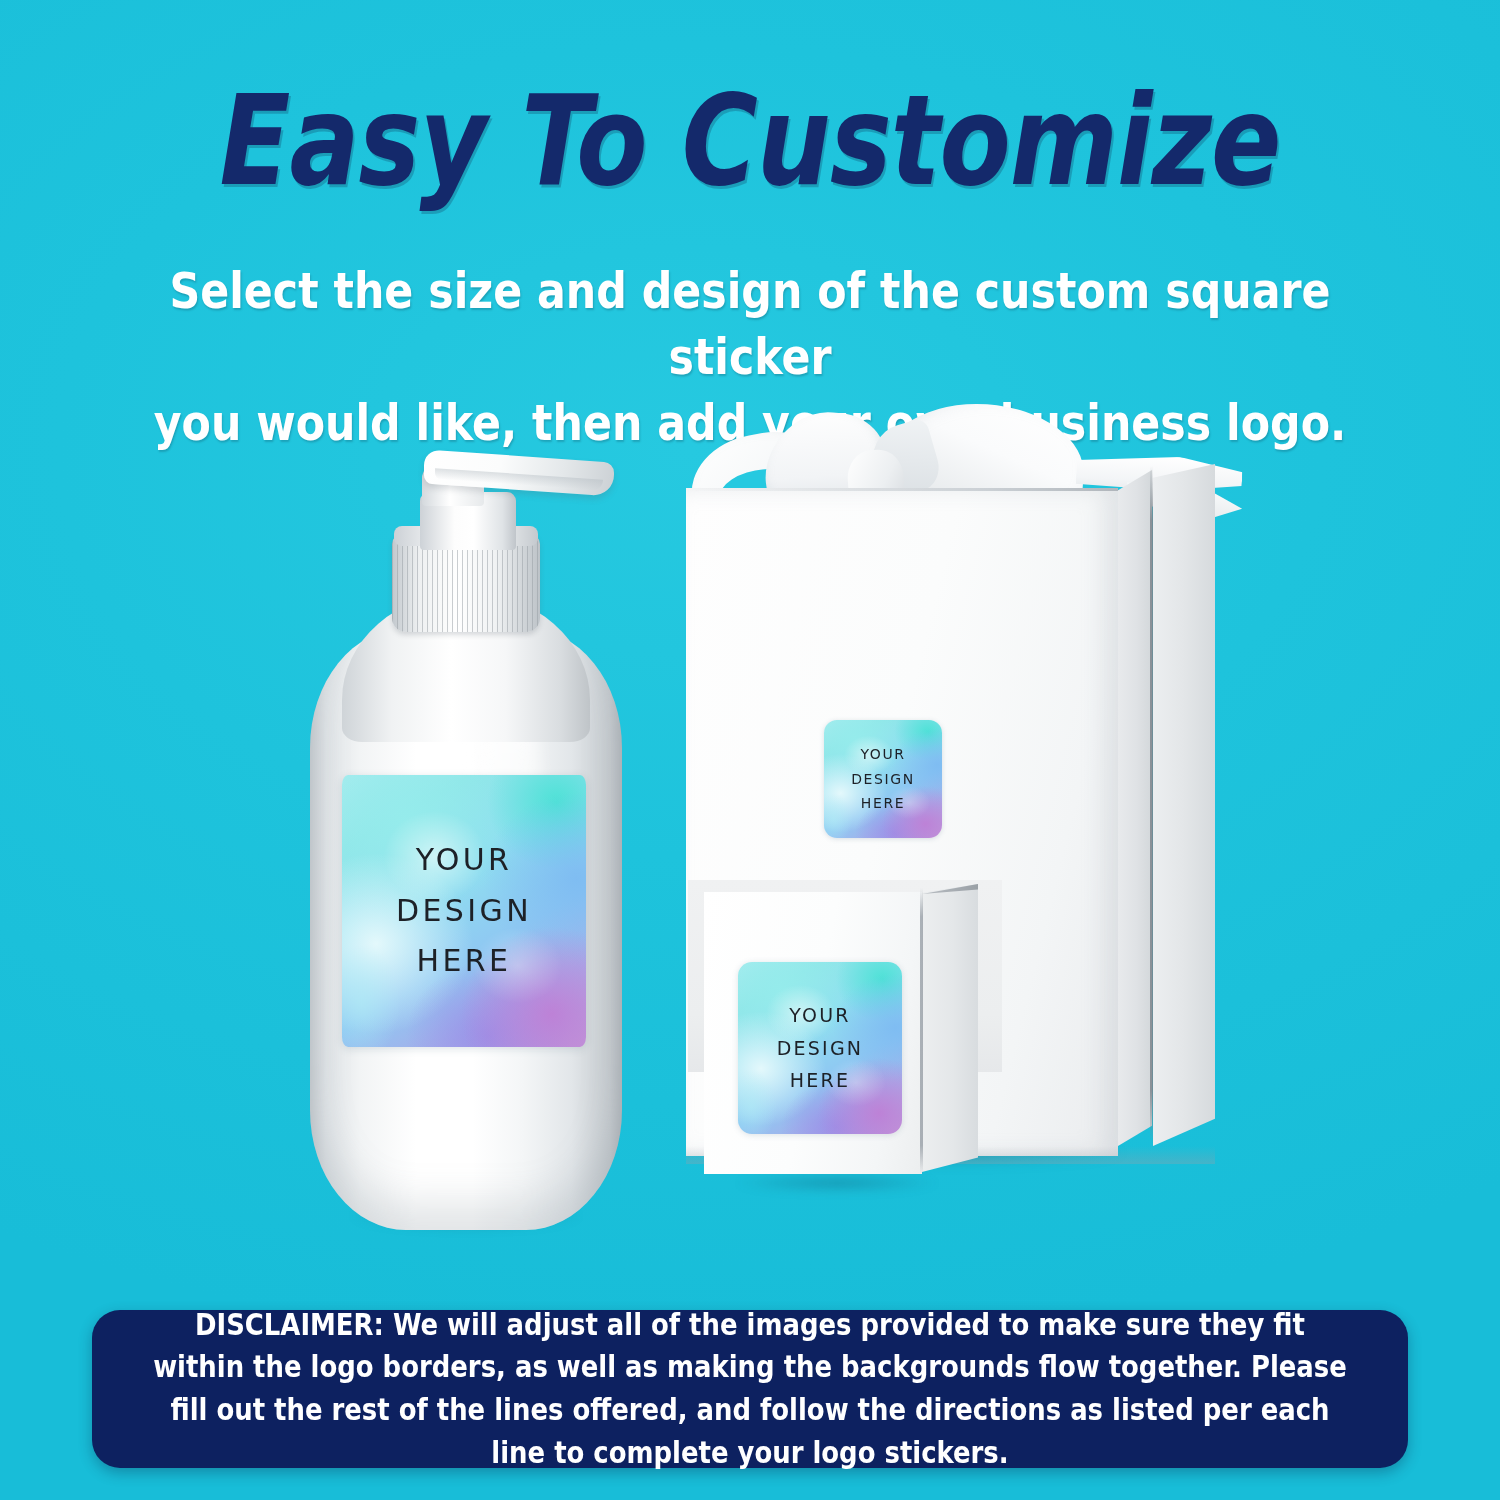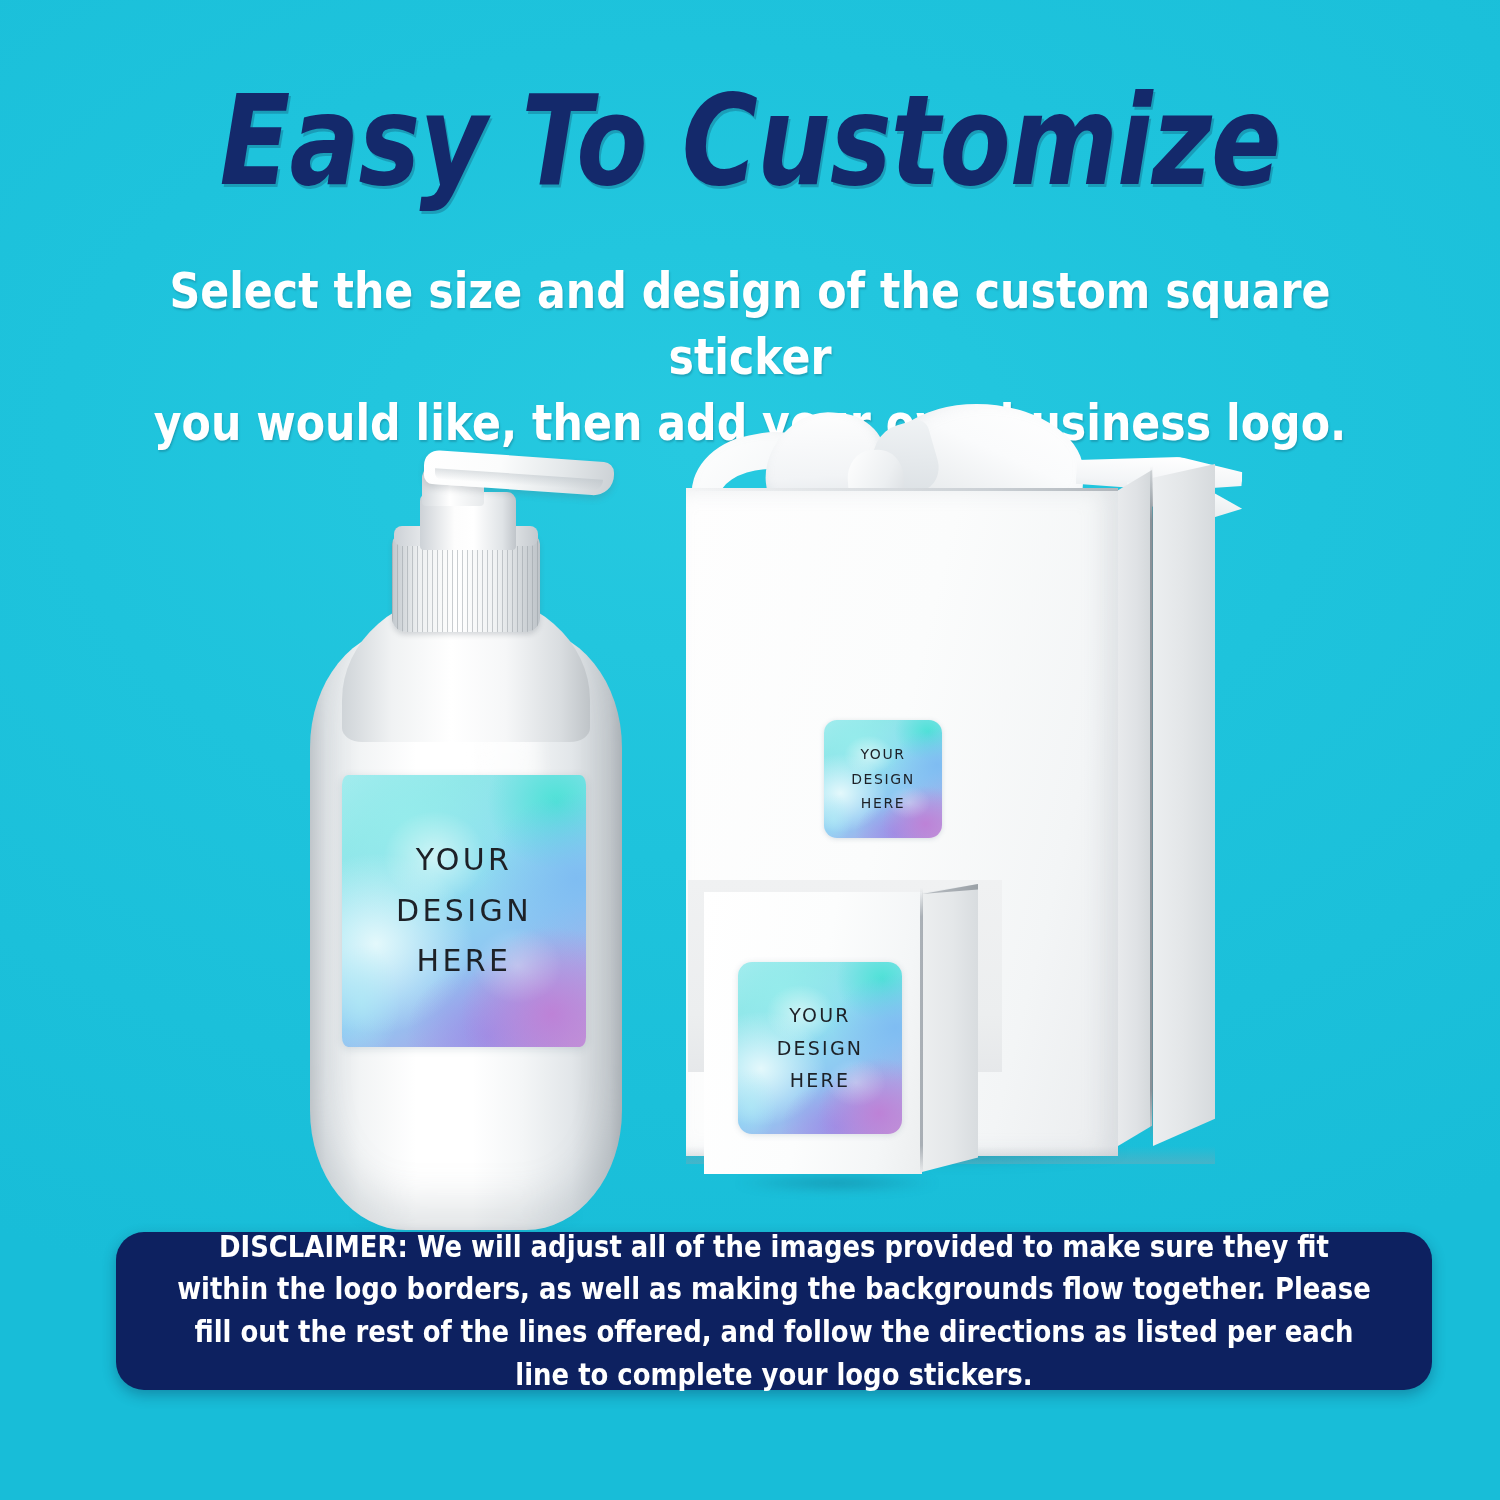--- a/index.html
+++ b/index.html
@@ -45,28 +45,27 @@
     font-size:50px;
     line-height:1.32;
     color:#ffffff;
     transform:scaleX(0.95);
     text-shadow:1px 2px 2px rgba(10,60,80,0.25);
   }
 
   
   .disclaimer {
     position:absolute;
-    left:92px; top:1232px;
+    left:92px; top:1310px;
     width:1316px; height:158px;
     background:#0d2160;
     border-radius:28px;
     box-shadow:0 5px 14px rgba(8,25,60,0.30);
     display:flex; align-items:center; justify-content:center;
     padding:0 34px;
-    margin-left:24px;
   }
   .disclaimer p {
     font-family:"DejaVu Sans Condensed","Liberation Sans", sans-serif;
     font-weight:bold;
     font-size:30px;
     line-height:1.42;
     color:#ffffff;
     text-align:center;
     transform:scaleX(0.96);
   }

